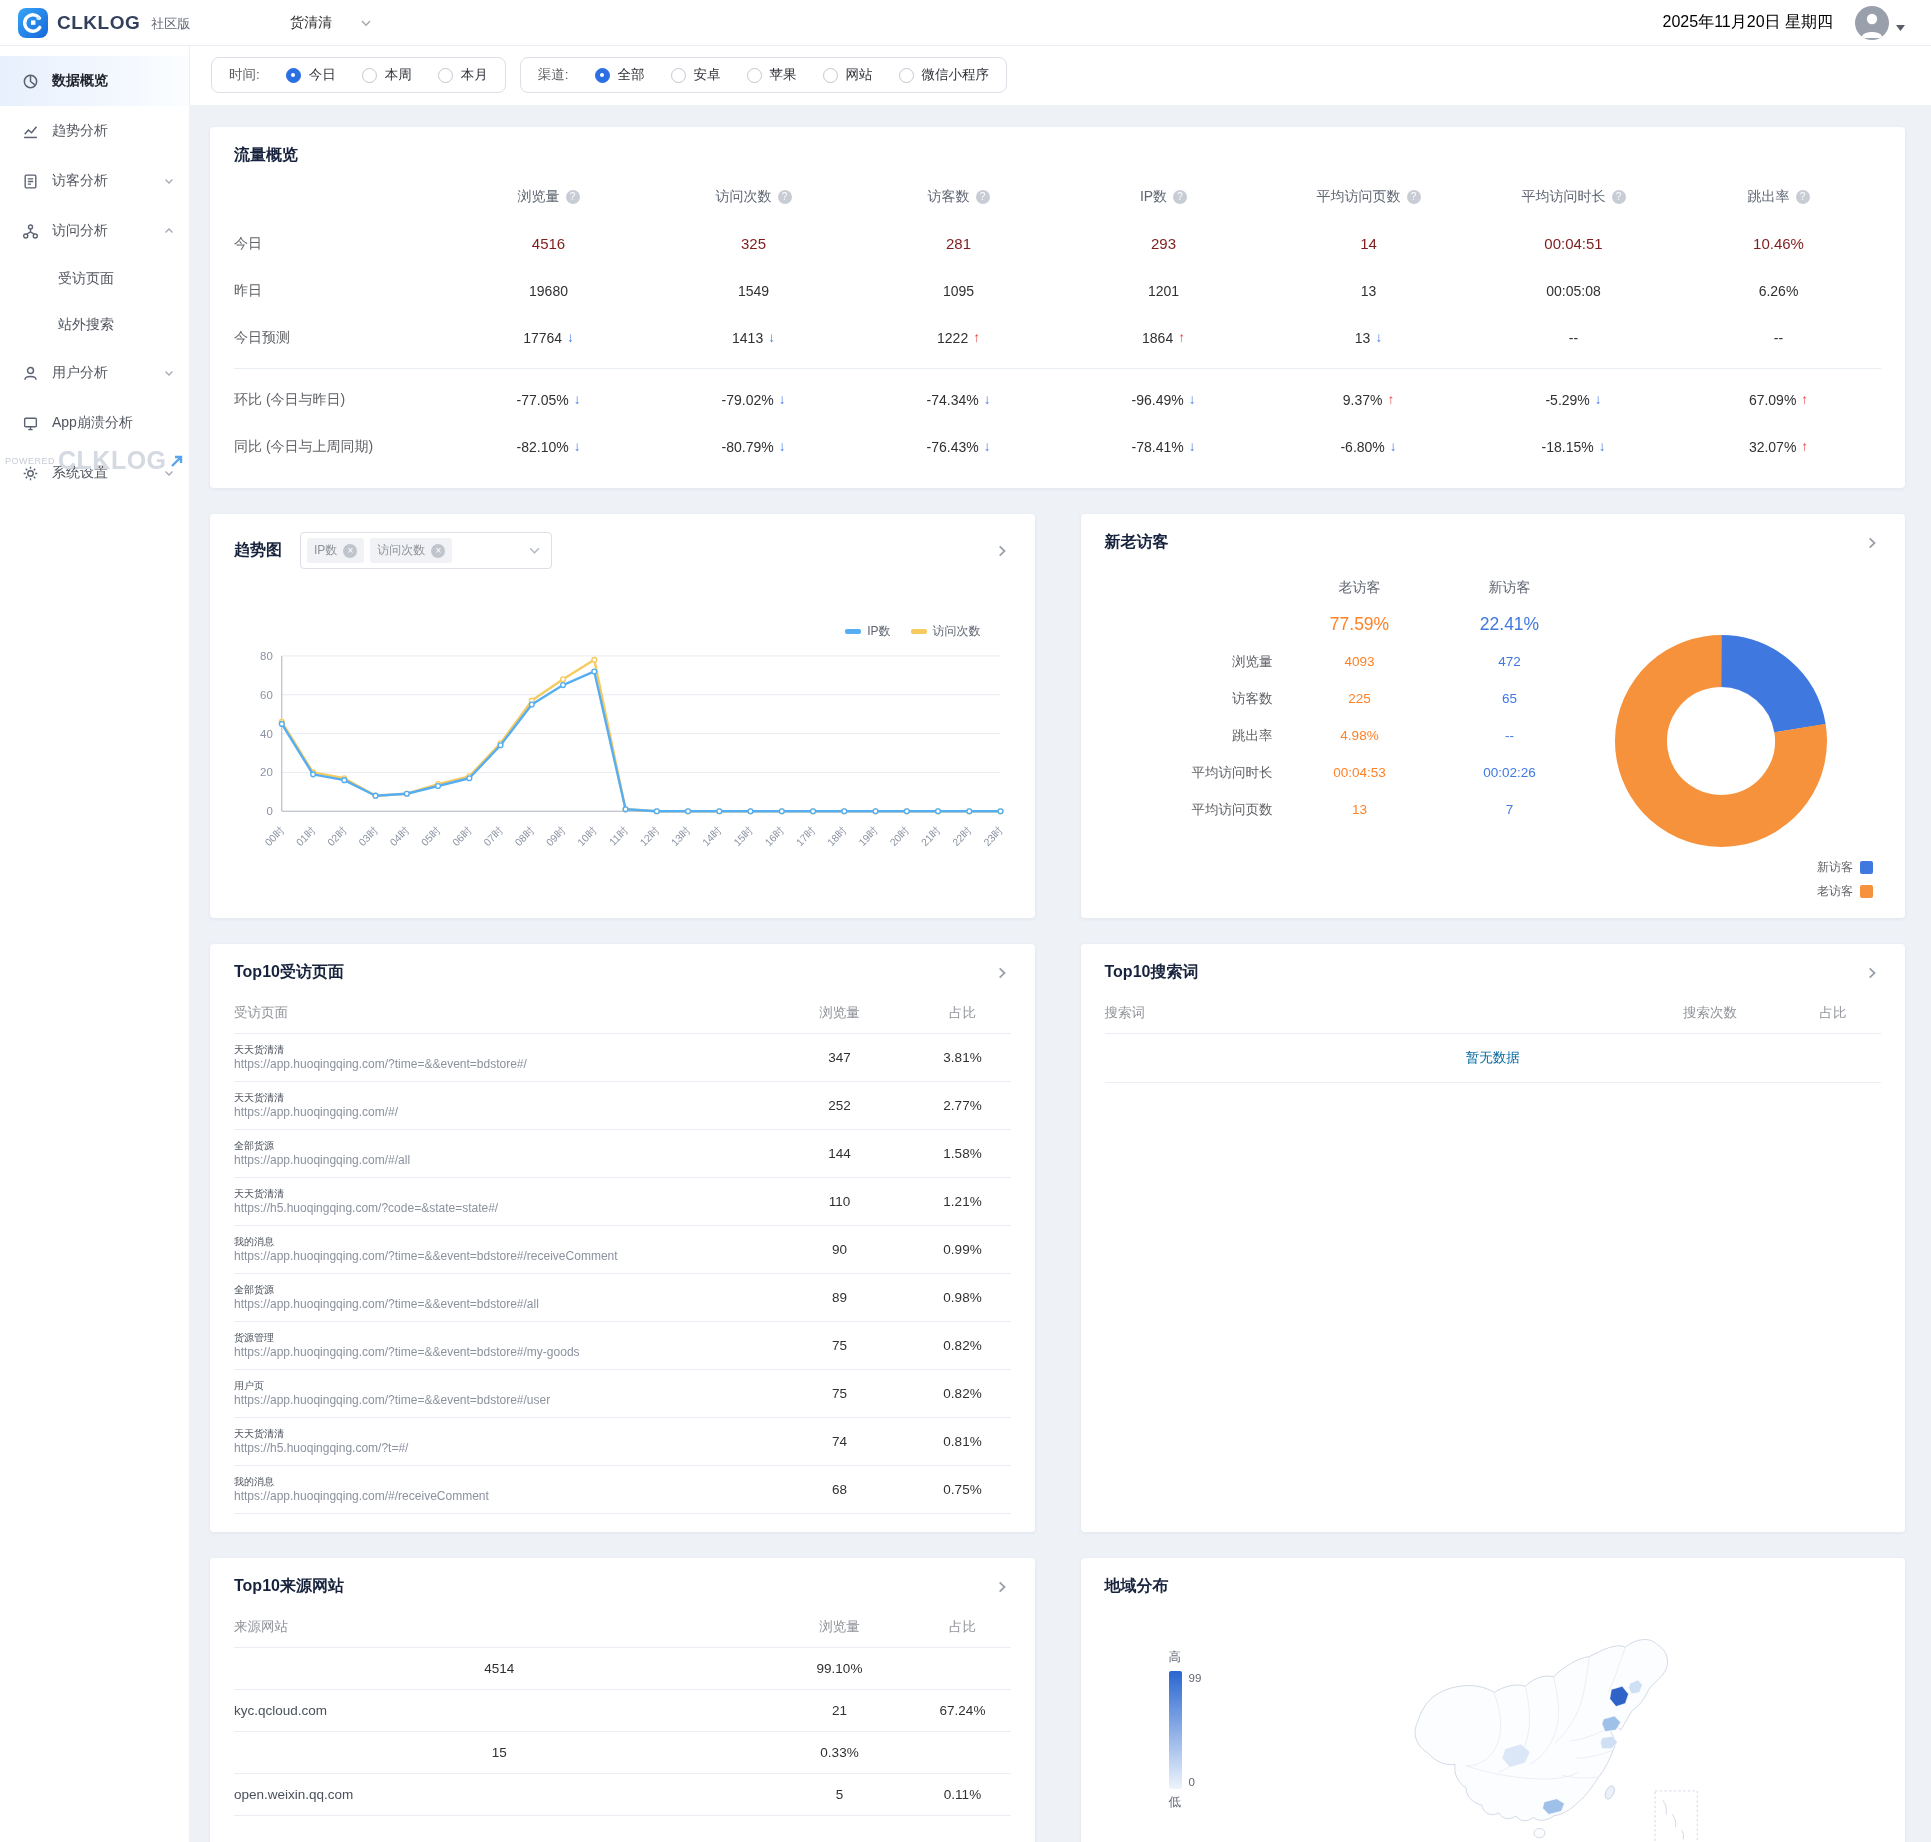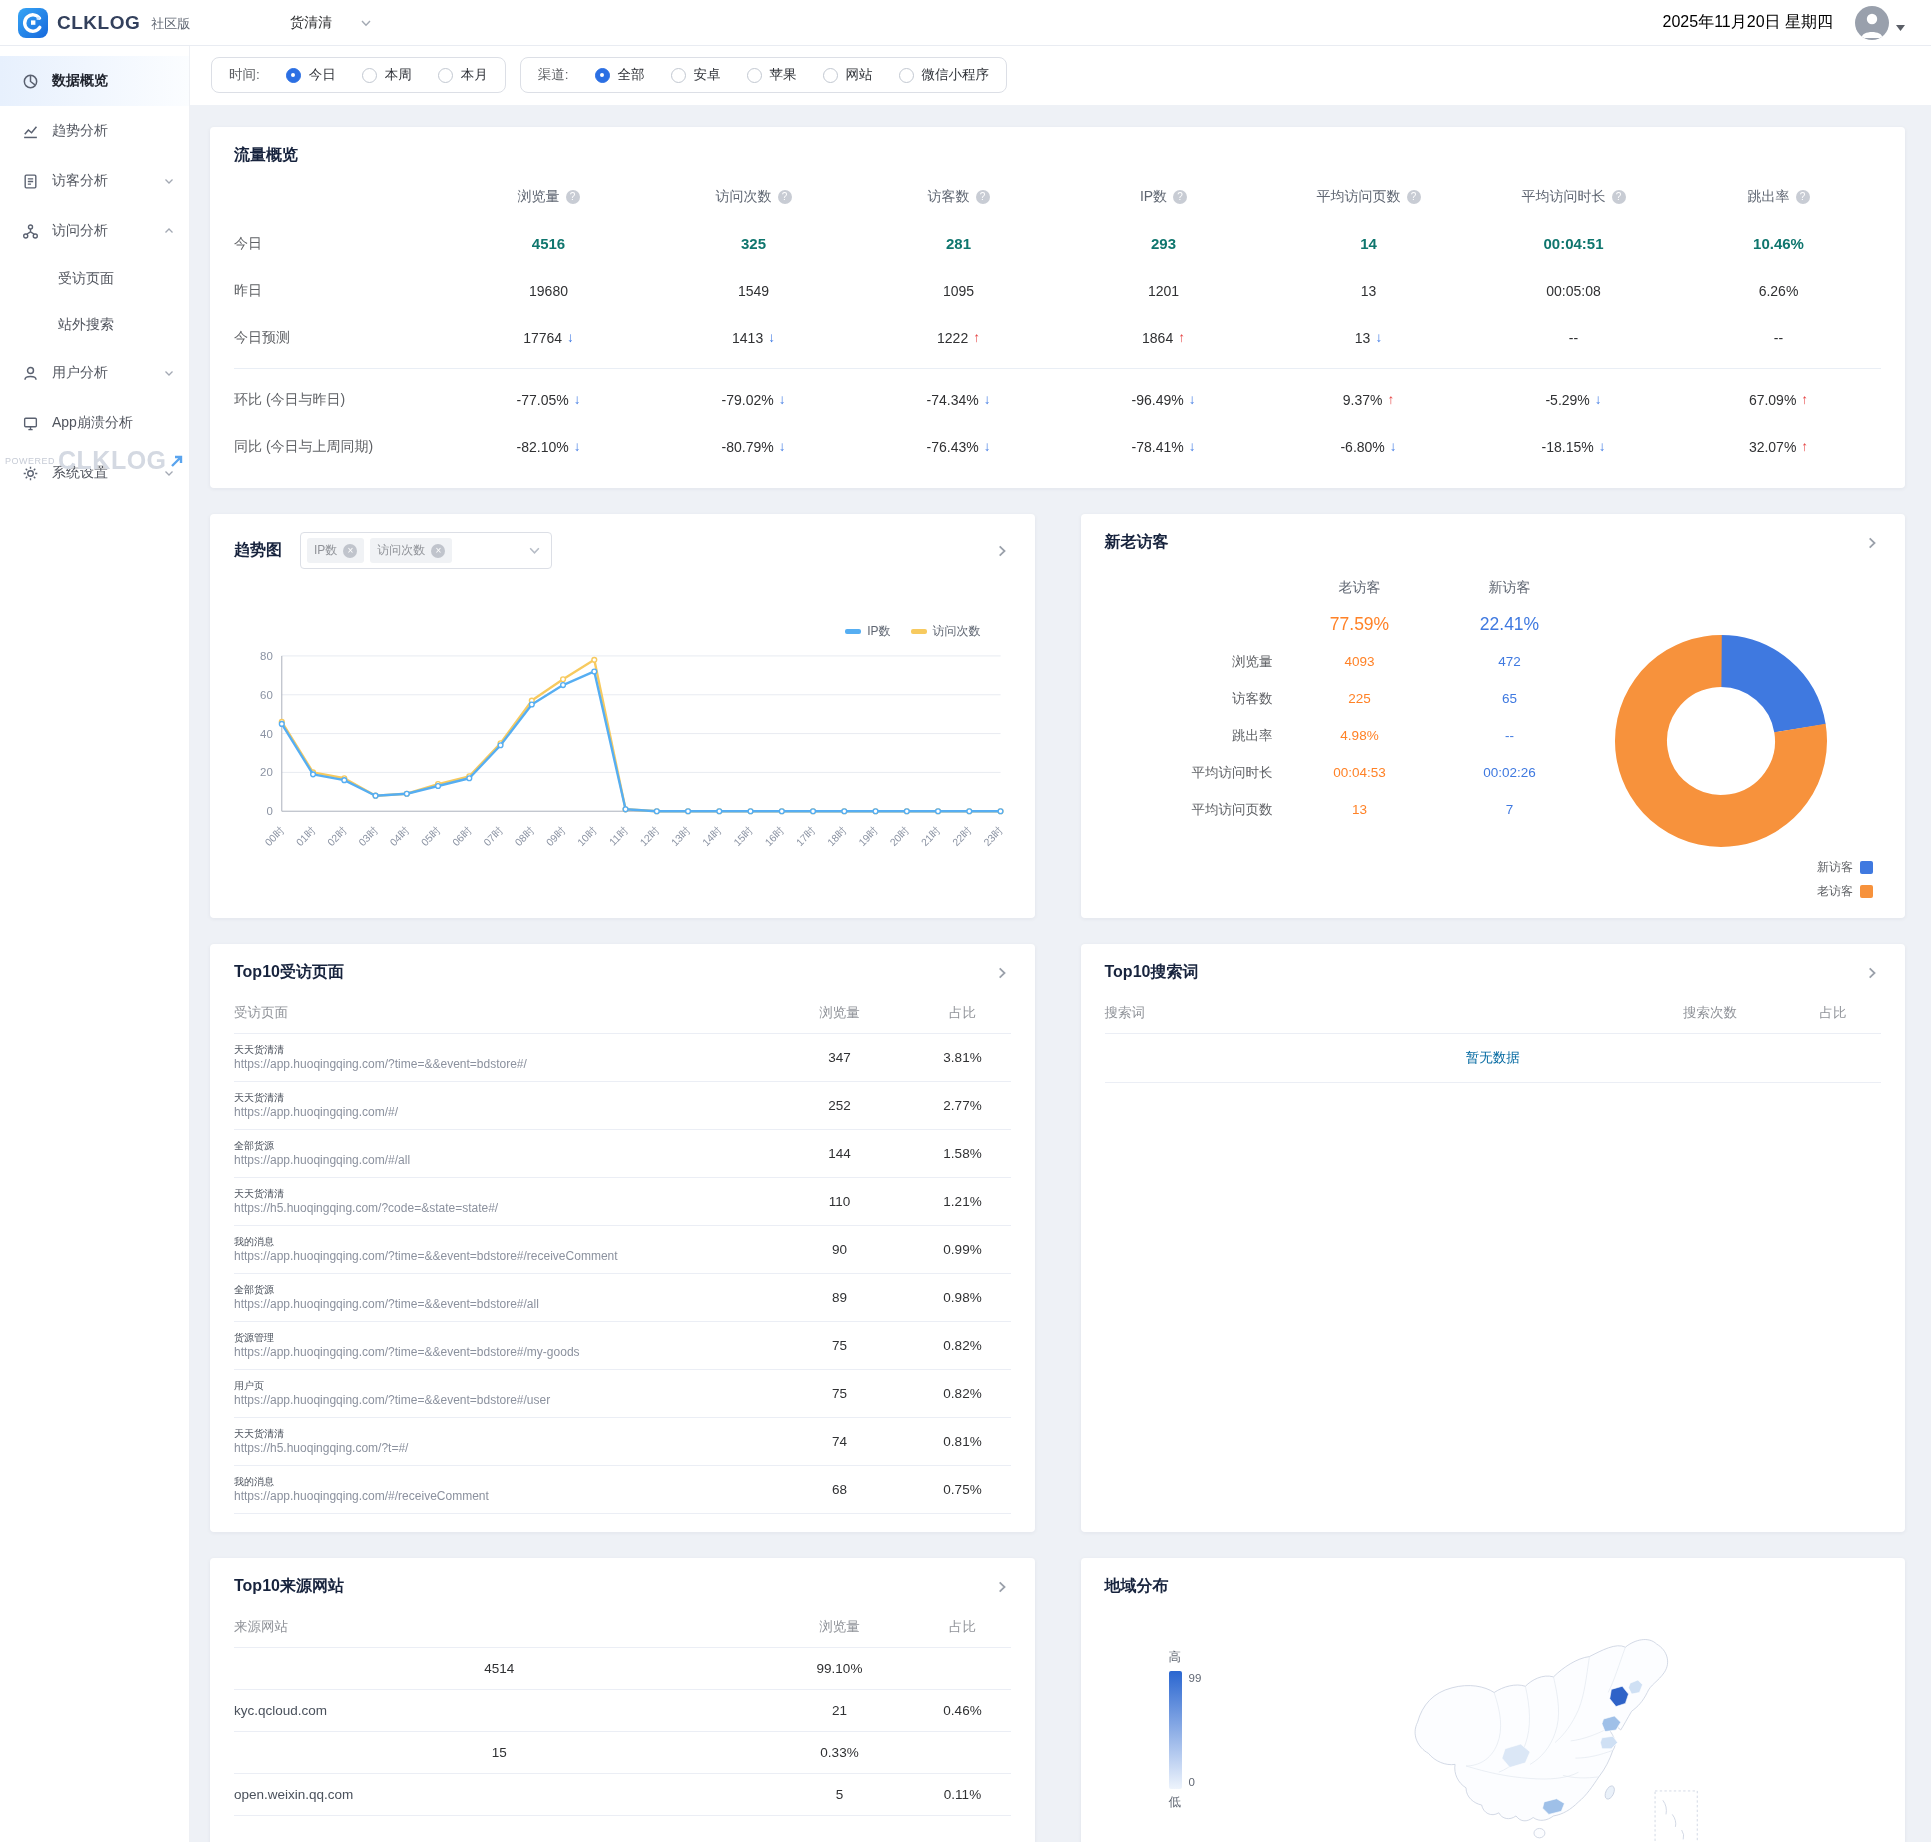--- a/index.html
+++ b/index.html
@@ -41,21 +41,21 @@
   .card h3{margin:0;font-size:16px;color:#17233d}
   .grid2{display:grid;grid-template-columns:1fr 1fr;gap:46px;margin-top:26px;align-items:stretch}
   .card-head{display:flex;align-items:center;gap:18px}
   .more{margin-left:auto;background:none;border:none;cursor:pointer;padding:2px}
   
   .traffic-card{margin-top:22px}
   .t-grid{display:grid;grid-template-columns:212px repeat(7,1fr);margin-top:8px}
   .t-headcell{display:flex;justify-content:center;align-items:center;gap:6px;height:46px;color:#5f6672;font-size:14px}
   .t-label{display:flex;align-items:center;height:47px;color:#606266;font-size:14px}
   .t-cell{display:flex;justify-content:center;align-items:center;height:47px;font-size:14px;color:#303133}
-  .t-cell.today{color:#0f766e;font-weight:bold;font-size:15px}
+  .t-cell.today{color:#7f1d1d;font-weight:normal;font-size:15px}
   .t-divider{grid-column:1/-1;border-top:1px solid #e9eef5;margin:7px 0}
   .arr{margin-left:5px;font-size:13.5px;font-weight:normal}
   .arr.down{color:#3b77e3}
   .arr.up{color:#e64545}
   .qicon{width:14px;height:14px;border-radius:50%;background:#c8ccd4;color:#fff;font-size:10px;line-height:14px;text-align:center;display:inline-block;cursor:pointer}
   
   .multiselect{display:flex;align-items:center;border:1px solid #dcdfe6;border-radius:4px;min-width:252px;height:37px;padding:0 10px 0 6px;gap:6px;box-sizing:border-box;cursor:pointer}
   .tag{display:inline-flex;align-items:center;gap:6px;background:#f0f2f5;border-radius:3px;padding:4px 7px;font-size:12px;color:#909399}
   .tag-x{width:14px;height:14px;border-radius:50%;background:#c0c4cc;color:#fff;font-size:10px;line-height:14px;text-align:center;cursor:pointer}
   .ms-chev{margin-left:auto}
@@ -766,21 +766,21 @@
                 <div class="cell-c" style="color: rgb(144, 147, 153);">浏览量</div>
                 <div class="cell-c" style="color: rgb(144, 147, 153);">占比</div>
               </div>
               <div class="l-row" style="min-height: 41px;">
                 <div class="cell-c">4514</div>
                 <div class="cell-c">99.10%</div>
               </div>
               <div class="l-row" style="min-height: 41px;">
                 <div class="s-name">kyc.qcloud.com</div>
                 <div class="cell-c">21</div>
-                <div class="cell-c">0.46%</div>
+                <div class="cell-c">67.24%</div>
               </div>
               <div class="l-row" style="min-height: 41px;">
                 <div class="cell-c">15</div>
                 <div class="cell-c">0.33%</div>
               </div>
               <div class="l-row" style="min-height: 41px;">
                 <div class="s-name">open.weixin.qq.com</div>
                 <div class="cell-c">5</div>
                 <div class="cell-c">0.11%</div>
               </div>

